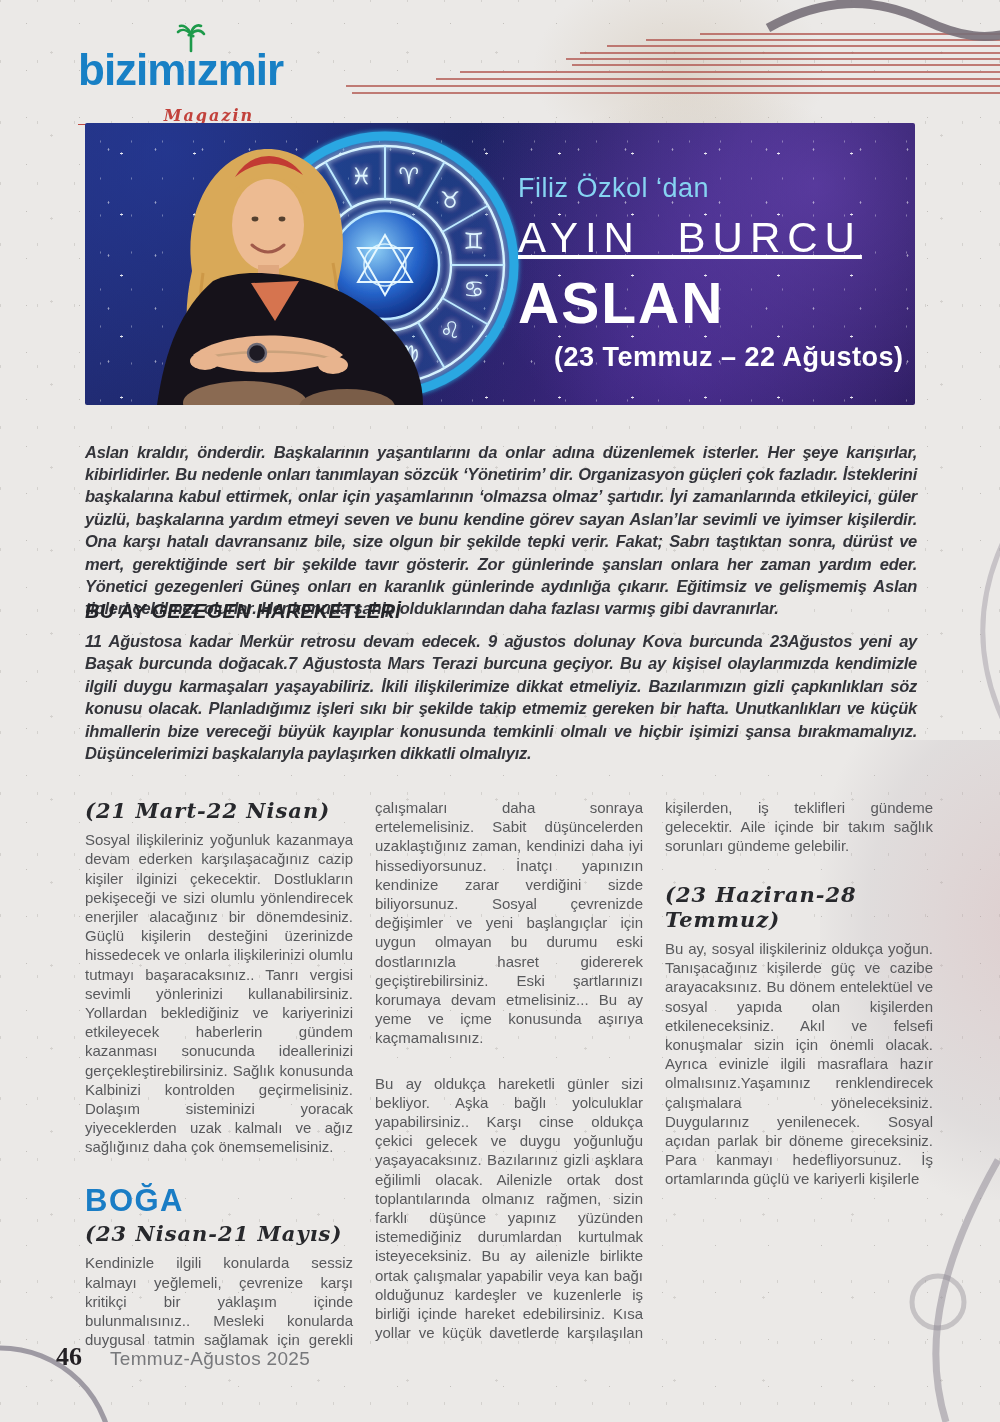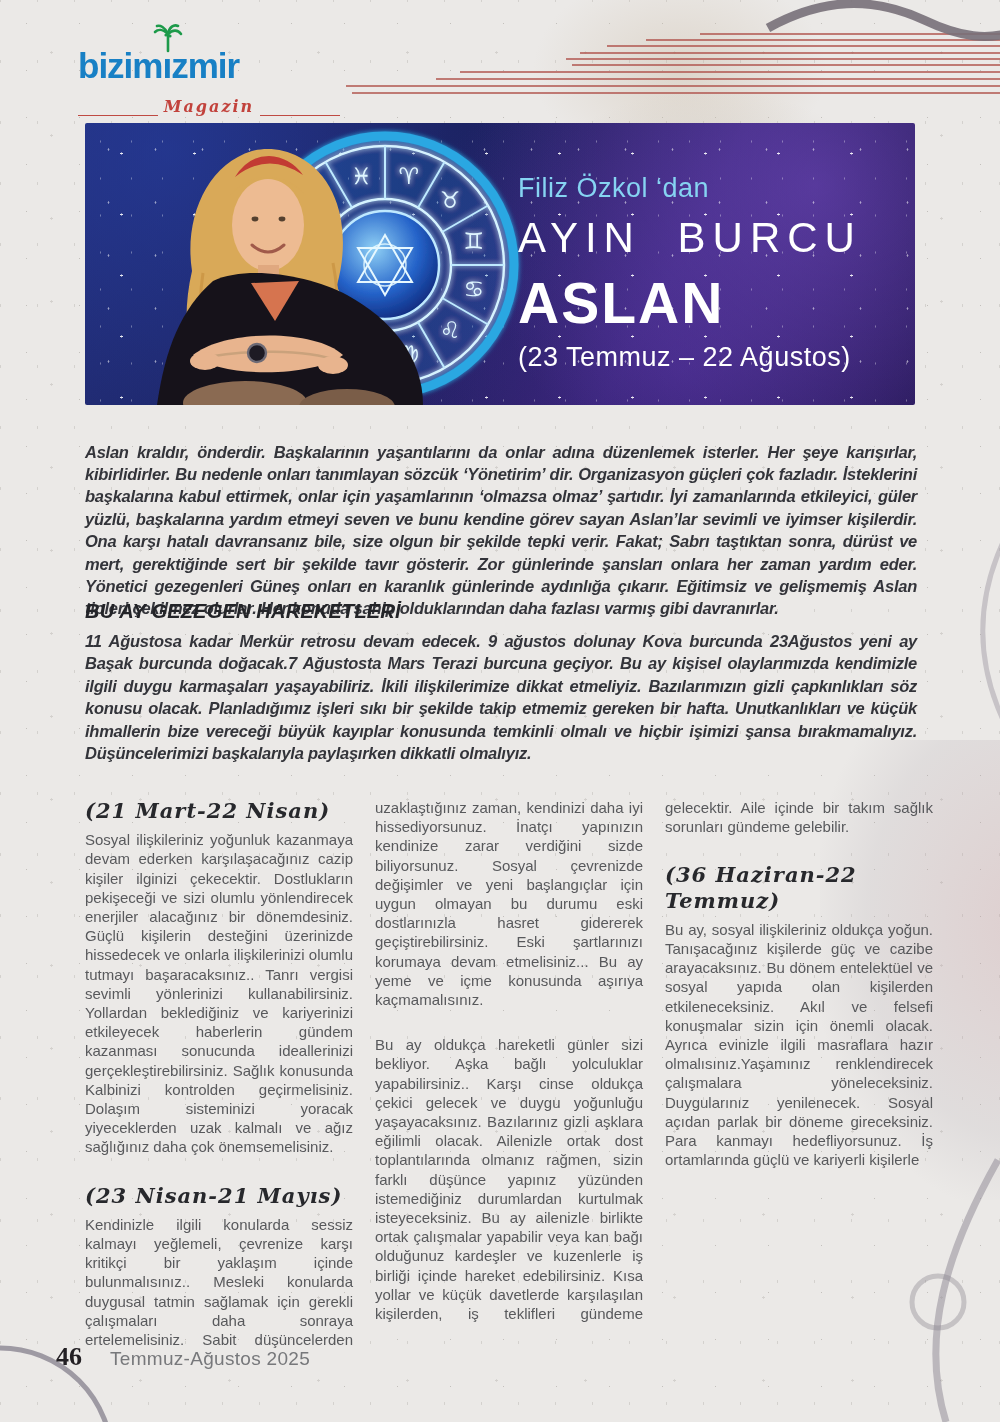--- a/index.html
+++ b/index.html
@@ -21,21 +21,21 @@
   #blob-top{left:520px;top:-40px;width:320px;height:220px;
     background:radial-gradient(ellipse at center, rgba(205,190,170,.45), transparent 65%);}
   #blob-right{left:820px;top:740px;width:260px;height:460px;
     background:radial-gradient(ellipse at 80% 40%, rgba(198,158,162,.35), rgba(160,150,160,.15) 55%, transparent 75%);}
   #blob-mid{left:560px;top:90px;width:300px;height:140px;
     background:radial-gradient(ellipse at center, rgba(190,180,165,.30), transparent 70%);}
   #deco{position:absolute;left:0;top:0;z-index:1;pointer-events:none;}
 
   
   #logo{position:absolute;left:78px;top:48px;z-index:2;}
-  .logo-word{font-size:35px;font-weight:bold;letter-spacing:-1px;color:#1880c5;line-height:1;}
+  .logo-word{font-size:44px;font-weight:bold;letter-spacing:-1px;color:#1880c5;line-height:1;}
   .palm-i{position:relative;display:inline-block;}
   .palm-i svg{position:absolute;left:-9px;top:-25px;}
   #logo-tagline{display:flex;align-items:flex-end;width:262px;margin-top:14px;}
   #logo-tagline .tl-line{flex:1;height:1.5px;background:#bf4a43;}
   #logo-tagline .tl-text{font-family:"DejaVu Serif", serif;font-style:italic;font-weight:bold;
     color:#c2423c;font-size:16px;letter-spacing:2px;padding:0 6px;}
 
   
   #banner{
     position:absolute;left:85px;top:123px;width:830px;height:282px;z-index:2;
@@ -47,23 +47,23 @@
       radial-gradient(circle at 88% 22%, rgba(130,85,210,.50), transparent 45%),
       radial-gradient(circle at 72% 88%, rgba(90,50,170,.45), transparent 50%),
       radial-gradient(circle at 10% 10%, rgba(40,70,180,.5), transparent 55%),
       linear-gradient(118deg,#222a6e 0%,#1a1d55 38%,#2c2067 68%,#181043 100%);
     background-size:73px 61px, 47px 53px, 31px 37px, 100% 100%, 100% 100%, 100% 100%, 100% 100%;
   }
   #banner svg{position:absolute;left:0;top:0;}
   .zglyph{font-size:23px;fill:#dff5ff;text-anchor:middle;font-family:"DejaVu Sans", sans-serif;}
   #banner-text{position:absolute;left:433px;top:50px;width:390px;z-index:3;}
   .banner-byline{color:#86d4f2;font-size:27px;font-weight:400;margin-bottom:10px;letter-spacing:.5px;}
-  .banner-kicker{color:#fff;font-size:42px;font-weight:500;letter-spacing:7px;word-spacing:18px;margin-bottom:8px;}
+  .banner-kicker{color:#fff;font-size:42px;font-weight:500;letter-spacing:7px;word-spacing:18px;margin-bottom:8px;text-decoration:underline;}
   .banner-title{color:#fff;font-size:57px;font-weight:800;letter-spacing:2px;margin-bottom:6px;}
-  .banner-dates{color:#fff;font-size:27px;font-weight:400;letter-spacing:.5px;}
+  .banner-dates{color:#fff;font-size:27px;font-weight:700;letter-spacing:.5px;margin-left:36px;}
 
   
   .editorial{font-style:italic;font-weight:bold;color:#33343a;text-align:justify;
     font-size:16.5px;line-height:22.4px;letter-spacing:-0.25px;}
   #intro{position:absolute;left:85px;top:424px;width:832px;z-index:2;}
   #planets{position:absolute;left:85px;top:600px;width:832px;z-index:2;}
   #planets h2{font-style:italic;font-weight:800;font-size:20px;color:#232428;margin:0 0 7px 0;letter-spacing:.2px;}
   #planets p{margin:0;}
 
   
@@ -228,32 +228,33 @@
   <div id="columns">
     <section class="sign-block">
       <div class="sign-head">
         <div class="sign-dates">(21 Mart-22 Nisan)</div>
       </div>
       <p class="sign-text">Sosyal ilişkileriniz yoğunluk kazanmaya devam ederken karşılaşacağınız cazip kişiler ilginizi çekecektir. Dostlukların pekişeceği ve sizi olumlu yönlendirecek enerjiler alacağınız bir dönemdesiniz. Güçlü kişilerin desteğini üzerinizde hissedecek ve onlarla ilişkilerinizi olumlu tutmayı başaracaksınız.. Tanrı vergisi sevimli yönlerinizi kullanabilirsiniz. Yollardan beklediğiniz ve  kariyerinizi etkileyecek haberlerin gündem kazanması sonucunda ideallerinizi gerçekleştirebilirsiniz. Sağlık konusunda  Kalbinizi kontrolden geçirmelisiniz. Dolaşım sisteminizi yoracak yiyeceklerden uzak kalmalı ve ağız sağlığınız daha çok önemsemelisiniz.</p>
     </section>
 
     <section class="sign-block">
       <div class="sign-head">
+        <h3 class="sign-name">BOĞA</h3>
         <div class="sign-dates">(23 Nisan-21 Mayıs)</div>
       </div>
       <p class="sign-text">Kendinizle ilgili konularda sessiz kalmayı yeğlemeli, çevrenize karşı kritikçi bir yaklaşım içinde bulunmalısınız.. Mesleki konularda duygusal tatmin sağlamak için gerekli çalışmaları daha sonraya ertelemelisiniz. Sabit düşüncelerden uzaklaştığınız zaman, kendinizi daha iyi hissediyorsunuz. İnatçı yapınızın kendinize zarar verdiğini sizde biliyorsunuz. Sosyal çevrenizde değişimler ve yeni başlangıçlar için uygun olmayan bu durumu eski dostlarınızla hasret gidererek geçiştirebilirsiniz. Eski şartlarınızı korumaya devam etmelisiniz... Bu ay yeme ve içme konusunda aşırıya kaçmamalısınız.</p>
     </section>
 
     <section class="sign-block">
       <p class="sign-text">Bu ay oldukça hareketli günler sizi bekliyor. Aşka bağlı yolculuklar yapabilirsiniz.. Karşı cinse oldukça çekici gelecek ve duygu yoğunluğu yaşayacaksınız. Bazılarınız gizli aşklara eğilimli olacak. Ailenizle ortak dost toplantılarında olmanız rağmen, sizin farklı düşünce yapınız yüzünden istemediğiniz durumlardan kurtulmak isteyeceksiniz. Bu ay ailenizle birlikte ortak çalışmalar yapabilir veya kan bağı olduğunuz kardeşler ve kuzenlerle iş birliği içinde hareket edebilirsiniz. Kısa yollar ve küçük davetlerde karşılaşılan  kişilerden, iş teklifleri gündeme gelecektir. Aile içinde bir takım sağlık sorunları gündeme gelebilir.</p>
     </section>
 
     <section class="sign-block">
       <div class="sign-head">
-        <div class="sign-dates">(36 Haziran-22 Temmuz)</div>
+        <div class="sign-dates">(23 Haziran-28 Temmuz)</div>
       </div>
       <p class="sign-text">Bu ay, sosyal ilişkileriniz oldukça yoğun. Tanışacağınız kişilerde güç ve cazibe arayacaksınız. Bu dönem entelektüel ve sosyal yapıda olan kişilerden etkileneceksiniz. Akıl ve felsefi konuşmalar sizin için önemli olacak. Ayrıca evinizle ilgili masraflara hazır olmalısınız.Yaşamınız renklendirecek çalışmalara yöneleceksiniz. Duygularınız yenilenecek. Sosyal açıdan parlak bir döneme gireceksiniz. Para kanmayı hedefliyorsunuz. İş ortamlarında güçlü ve kariyerli kişilerle</p>
     </section>
   </div>
 
   <footer id="footer">
     <span id="page-number">46</span>
     <span id="footer-issue">Temmuz-Ağustos 2025</span>
   </footer>
 

